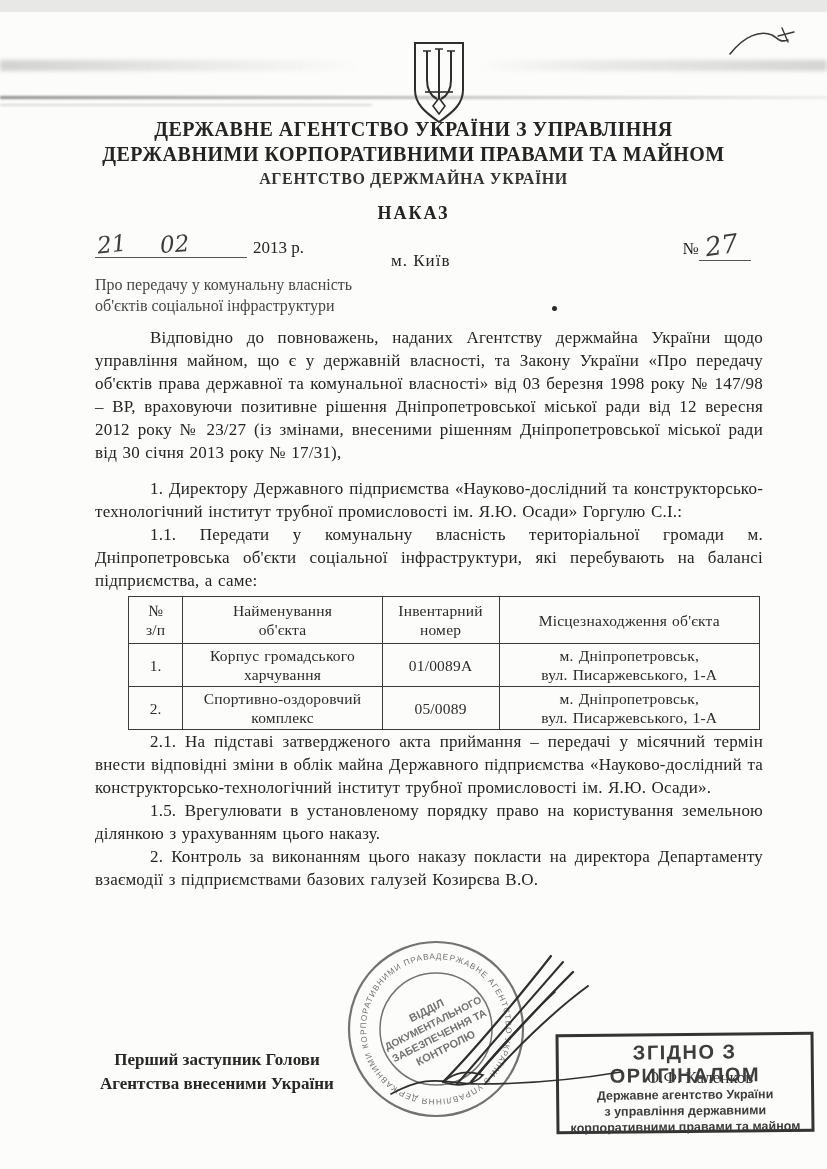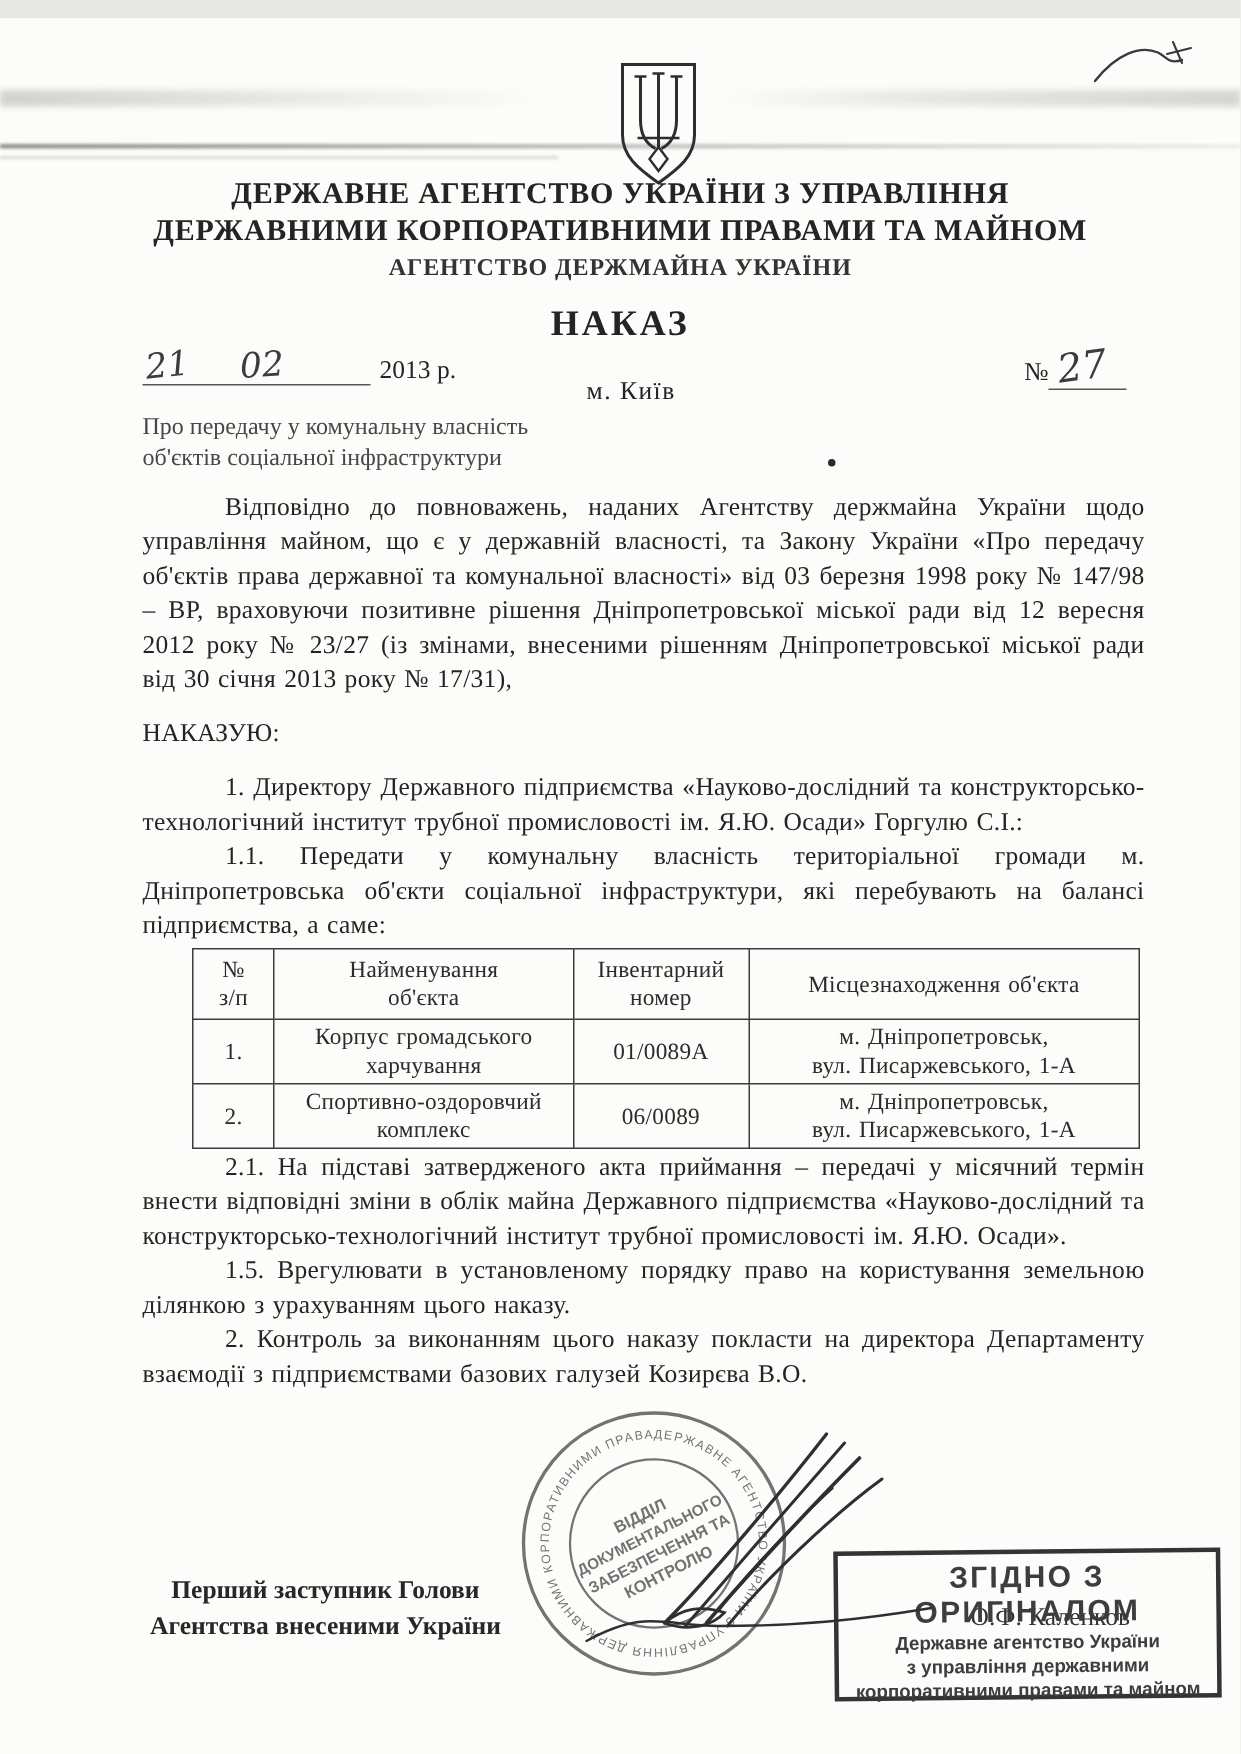--- a/index.html
+++ b/index.html
@@ -15,21 +15,21 @@
   .smudge2{top:84px;height:3px;background:linear-gradient(90deg,rgba(55,55,55,.55),rgba(90,90,90,.34) 55%,rgba(130,130,130,.12));filter:blur(1px);}
   .smudge3{top:92px;width:45%;height:2px;background:rgba(100,100,100,.22);filter:blur(1px);}
   .ink-dot{position:absolute;left:552px;top:294px;width:5px;height:5px;border-radius:50%;background:#2a2a2a;}
 
   
   .emblem{position:absolute;left:409px;top:28px;}
   .hdr{position:absolute;left:0;width:100%;text-align:center;font-weight:bold;letter-spacing:.5px;}
   .hdr1{top:106px;font-size:20px;}
   .hdr2{top:131px;font-size:20px;}
   .hdr3{top:158px;font-size:16px;font-weight:bold;letter-spacing:.6px;color:#333;}
-  .doc-title{top:191px;font-size:24px;letter-spacing:2px;}
+  .doc-title{top:191px;font-size:18px;letter-spacing:2px;}
 
   
   .date-row{position:absolute;left:95px;top:222px;width:668px;height:34px;font-size:17px;}
   .hand{font-family:"DejaVu Serif",serif;font-style:italic;color:#3c3c3c;}
   .date-underline{display:inline-block;border-bottom:1.5px solid #555;width:152px;vertical-align:bottom;line-height:20px;}
   .d-day{display:inline-block;font-size:23px;transform:rotate(-6deg);margin-left:2px;}
   .d-month{display:inline-block;font-size:23px;transform:rotate(-4deg);margin-left:34px;}
   .d-year{margin-left:6px;}
   .place{position:absolute;left:296px;top:17px;letter-spacing:1px;}
   .num-wrap{position:absolute;right:12px;top:0;}
@@ -102,21 +102,20 @@
     <span class="num-wrap"><span>№</span><span class="num-underline"><span class="hand d-num">27</span></span></span>
   </div>
 
   <div class="subject">
     <div>Про передачу у комунальну власність</div>
     <div>об'єктів соціальної інфраструктури</div>
   </div>
 
   <div class="body-col">
     <p>Відповідно до повноважень, наданих Агентству держмайна України щодо управління майном, що є у державній власності, та Закону України «Про передачу об'єктів права державної та комунальної власності» від 03 березня 1998 року № 147/98 – ВР, враховуючи позитивне рішення Дніпропетровської міської ради від 12 вересня 2012 року № 23/27 (із змінами, внесеними рішенням Дніпропетровської міської ради від 30 січня 2013 року № 17/31),</p>
-    <p class="order-heading">НАКАЗУЮ:</p>
     <p class="gap-top">1. Директору Державного підприємства «Науково-дослідний та конструкторсько-технологічний інститут трубної промисловості ім. Я.Ю. Осади» Горгулю С.І.:</p>
     <p>1.1. Передати у комунальну власність територіальної громади м. Дніпропетровська об'єкти соціальної інфраструктури, які перебувають на балансі підприємства, а саме:</p>
 
     <table class="objects">
       <tbody>
           <tr>
         <th class="c1">
           <span>№</span><br>
           <span>з/п</span>
         </th>
@@ -141,21 +140,21 @@
           <span>м. Дніпропетровськ,</span><br>
           <span>вул. Писаржевського, 1-А</span>
         </td>
       </tr>
       <tr>
         <td>2.</td>
         <td>
           <span>Спортивно-оздоровчий</span><br>
           <span>комплекс</span>
         </td>
-        <td>06/0089</td>
+        <td>05/0089</td>
         <td>
           <span>м. Дніпропетровськ,</span><br>
           <span>вул. Писаржевського, 1-А</span>
         </td>
       </tr>
     </tbody>
       </table>
 
     <p>2.1. На підставі затвердженого акта приймання – передачі у місячний термін внести відповідні зміни в облік майна Державного підприємства «Науково-дослідний та конструкторсько-технологічний інститут трубної промисловості ім. Я.Ю. Осади».</p>
     <p>1.5. Врегулювати в установленому порядку право на користування земельною ділянкою з урахуванням цього наказу.</p>

